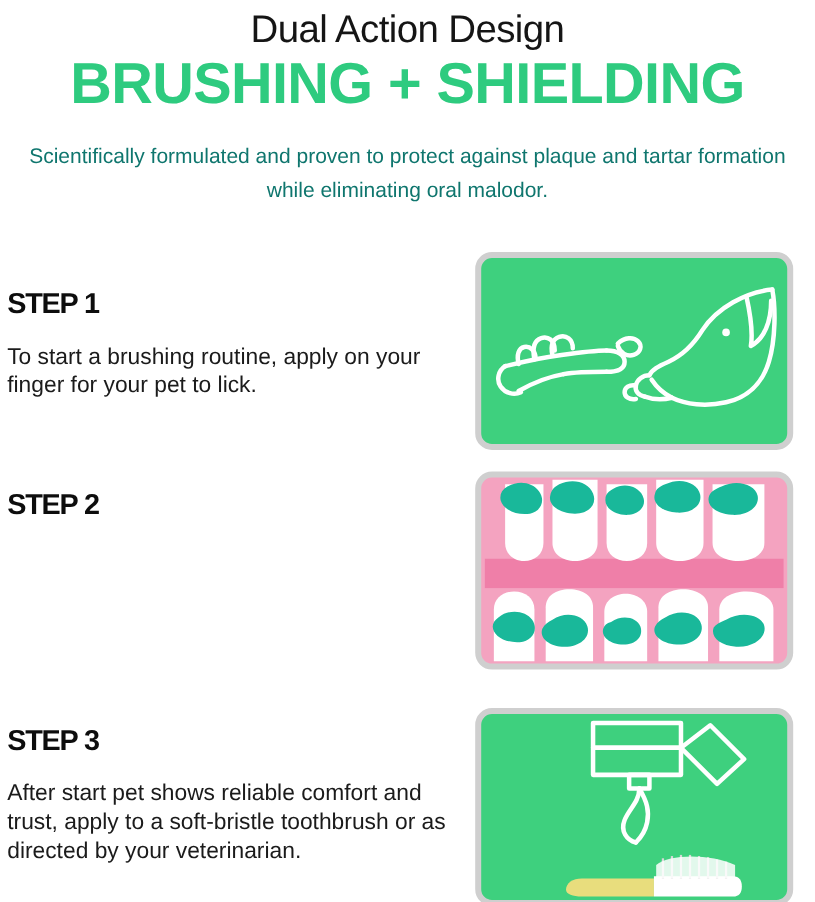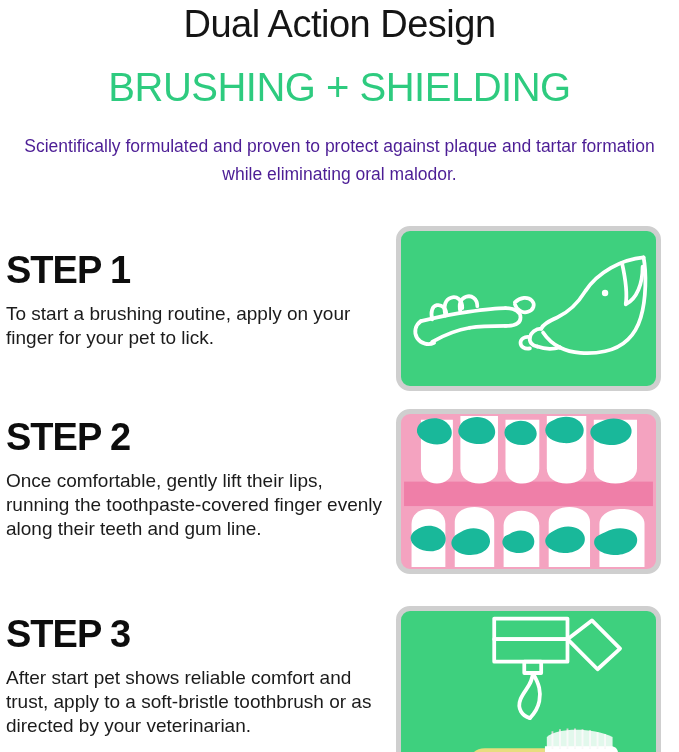--- a/index.html
+++ b/index.html
@@ -15,40 +15,40 @@
     overflow: hidden;
     position: relative;
   }
 
   
   .header {
     padding: 2px 10px 0 10px;
     text-align: center;
   }
   .title-line1 {
-    font-size: 38px;
+    font-size: 32px;
     line-height: 44px;
     font-weight: 400;
     letter-spacing: -0.5px;
     color: #151515;
     margin: 0;
   }
   .title-line2 {
-    font-size: 40px;
+    font-size: 48px;
     line-height: 46px;
-    font-weight: 400;
+    font-weight: 700;
     letter-spacing: -0.5px;
     color: #2ecb7f;
-    margin: 16px;
+    margin: 0;
     padding-top: 2px;
   }
   .subtitle {
     font-size: 17.5px;
     line-height: 28px;
-    color: #4c1d95;
+    color: #0f766e;
     margin: 22px auto 0 auto;
     max-width: 660px;
     text-align: center;
     font-weight: 400;
   }
 
   
   .steps {
     position: relative;
     margin-top: 38px;
@@ -58,21 +58,21 @@
     display: flex;
     align-items: flex-start;
     margin-bottom: 18px;
   }
   .step-text {
     width: 390px;
     padding-right: 10px;
     box-sizing: border-box;
   }
   .step-heading {
-    font-size: 38px;
+    font-size: 24px;
     line-height: 44px;
     font-weight: 800;
     letter-spacing: -1px;
     color: #0d0d0d;
     margin: 0 0 10px 0;
   }
   .step-body {
     font-size: 19px;
     line-height: 24px;
     color: #1b1b1b;
@@ -148,21 +148,20 @@
 
           <path d="M118 76 C124 70 132 70 136 74 C140 78 138 84 132 86 C126 88 120 84 118 78"></path>
         </g>
       </svg>
     </div>
   </div>
 
   <div class="step-row row2">
     <div class="step-text">
       <div class="step-heading">STEP 2</div>
-      <p class="step-body">Once comfortable, gently lift their lips, running the toothpaste-covered finger evenly along their teeth and gum line.</p>
     </div>
     <div class="card card-pink">
       <svg viewBox="0 0 265 165">
 
         <rect x="0" y="72" width="265" height="26" fill="#ef7fa8"></rect>
 
         <g fill="#ffffff">
           <path d="M18 6 h34 v52 c0 10 -8 16 -17 16 c-9 0 -17 -6 -17 -16 z"></path>
           <path d="M60 2 h40 v56 c0 10 -9 16 -20 16 c-11 0 -20 -6 -20 -16 z"></path>
           <path d="M108 6 h36 v52 c0 10 -8 16 -18 16 c-10 0 -18 -6 -18 -16 z"></path>

